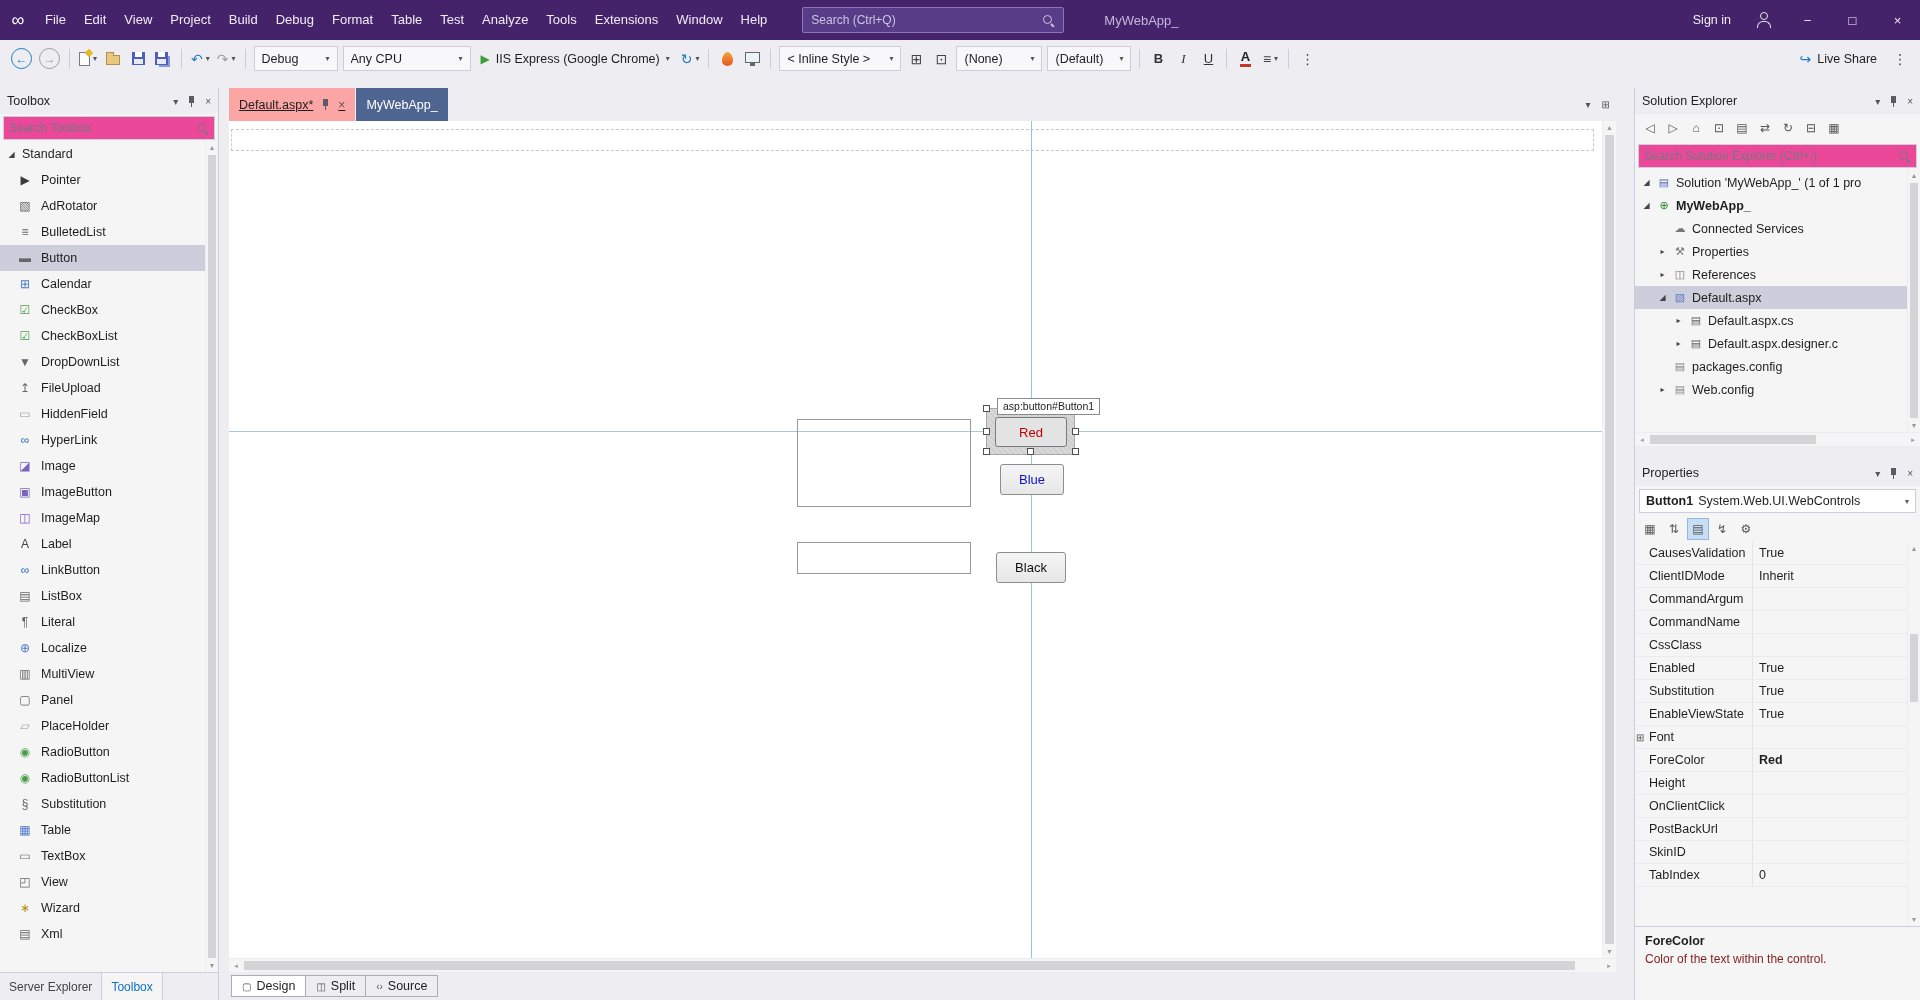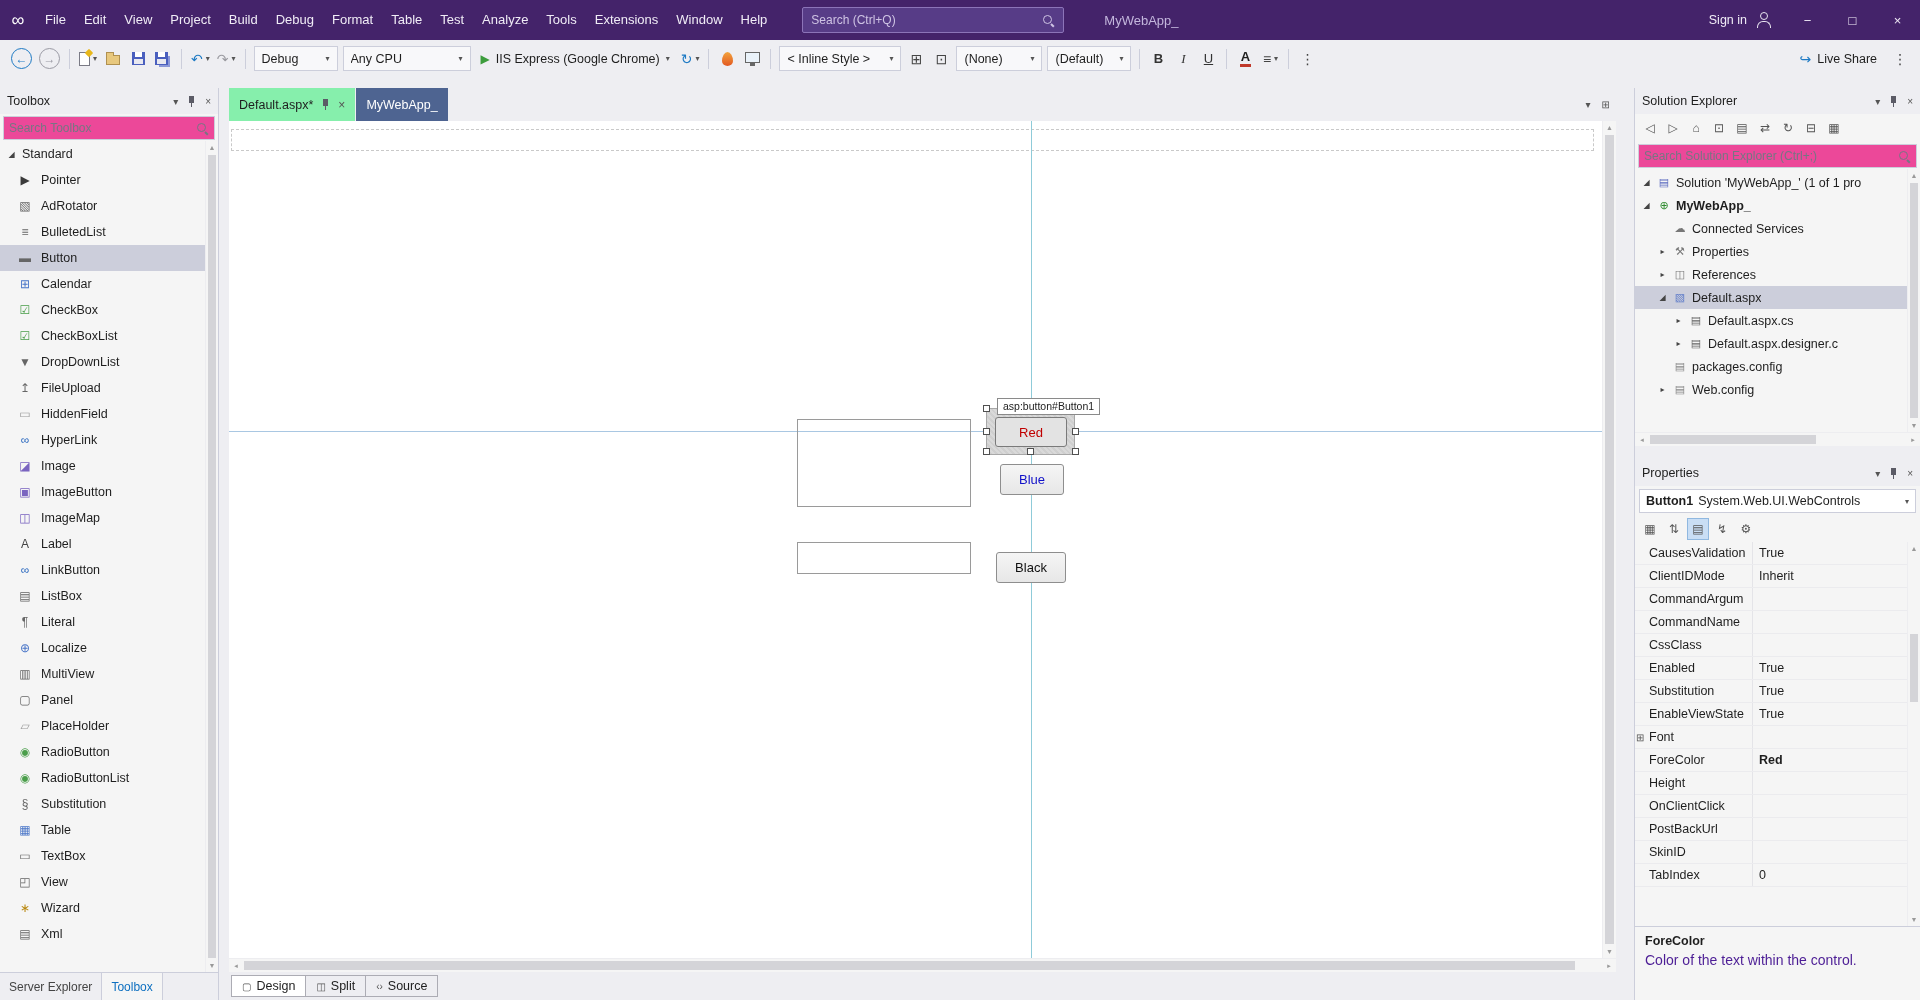--- a/index.html
+++ b/index.html
@@ -10,21 +10,21 @@
   
   .titlebar { flex: 0 0 40px; height: 40px; display: flex; align-items: center; background: #44236A; color: #F0ECF6; }
   .vs-logo { width: 36px; text-align: center; font-size: 18px; color: #FFFFFF; }
   .menubar { display: flex; align-items: center; }
   .menu-item { padding: 0 9px; line-height: 40px; font-size: 13px; white-space: nowrap; }
   .tb-search { margin-left: 26px; width: 262px; height: 26px; background: #573C87; border: 1px solid #8C74B8; border-radius: 2px; display: flex; align-items: center; padding: 0 8px; }
   .tb-search input { flex: 1; background: transparent; border: none; outline: none; color: #EDE7F5; font-size: 12px; font-family: inherit; }
   .tb-search input::placeholder { color: #CFC4E4; }
   .tb-title { margin-left: 40px; font-size: 13px; color: #C3B6DC; white-space: nowrap; }
   .tb-spacer { flex: 1; }
-  .signin { display: flex; align-items: center; gap: 8px; font-size: 12.5px; padding: 0 14px; }
+  .signin { display: flex; align-items: center; gap: 24px; font-size: 12.5px; padding: 0 14px; }
   .winbtn { width: 45px; height: 40px; display: flex; align-items: center; justify-content: center; font-size: 13px; color: #EFEAF6; }
 
   
   .i-search { position: relative; width: 13px; height: 13px; display: inline-block; color: #767683; flex: 0 0 13px; }
   .i-search::before { content: ""; position: absolute; left: 1px; top: 1px; width: 7px; height: 7px; border: 1.5px solid currentColor; border-radius: 50%; }
   .i-search::after { content: ""; position: absolute; left: 9px; top: 9px; width: 4px; height: 2px; background: currentColor; transform: rotate(45deg); transform-origin: left center; }
   .i-pin { position: relative; width: 11px; height: 13px; display: inline-block; }
   .i-pin::before { content: ""; position: absolute; left: 3px; top: 1px; width: 5px; height: 7px; background: #5B5B66; }
   .i-pin::after { content: ""; position: absolute; left: 5px; top: 8px; width: 1px; height: 4px; background: #5B5B66; }
   .i-person { position: relative; width: 16px; height: 16px; display: inline-block; }
@@ -100,21 +100,21 @@
   .tbx-item { height: 26px; display: flex; align-items: center; gap: 8px; padding-left: 17px; font-size: 12.5px; white-space: nowrap; }
   .tbx-item.selected { background: #CCCEDB; }
   .tbx-icon { width: 16px; flex: 0 0 16px; text-align: center; font-size: 12px; }
   .tree-exp { width: 11px; flex: 0 0 11px; font-size: 8px; color: #444; text-align: center; display: inline-block; }
 
   
   .editor { flex: 1; margin: 0 18px 0 10px; display: flex; flex-direction: column; overflow: hidden; }
   .doc-tabs { flex: 0 0 33px; height: 33px; display: flex; align-items: stretch; }
   .doc-tabs-list { display: flex; }
   .doc-tab { display: flex; align-items: center; gap: 7px; padding: 0 10px; font-size: 12.5px; }
-  .doc-tab.active { background: #86efac; }
+  .doc-tab.active { background: #fca5a5; text-decoration: underline; }
   .doc-tab.dark { background: #4E6491; color: #FFF; margin-left: 1px; }
   .doc-close { font-size: 12px; color: #555; }
   .doc-tabs-right { margin-left: auto; display: flex; align-items: center; gap: 11px; color: #555; padding-right: 6px; font-size: 10px; }
   .canvas-wrap { flex: 1; position: relative; overflow: hidden; background: #FFF; }
   .canvas { position: absolute; left: 0; top: 0; right: 14px; bottom: 0; overflow: hidden; background: #FFF; }
   .ed-vscroll { width: 14px; }
   .dashed-box { position: absolute; left: 2px; top: 8px; right: 8px; height: 22px; border: 1px dashed #C9C9C9; }
   .v-guide { position: absolute; left: 802px; top: 0; bottom: 0; width: 1px; background: #8FCBD9; z-index: 1; }
   .h-guide { position: absolute; left: 0; right: 0; top: 310px; height: 1px; background: #A9C7E2; z-index: 1; }
   .rect1 { position: absolute; left: 568px; top: 298px; width: 174px; height: 88px; border: 1px solid #9A9A9A; z-index: 2; }
@@ -152,21 +152,21 @@
   .props-toolbar { height: 26px; flex: 0 0 26px; display: flex; align-items: center; gap: 2px; padding: 0 4px; }
   .props-grid-wrap { flex: 1; position: relative; overflow: hidden; }
   .props-grid { position: absolute; inset: 0 13px 0 0; overflow: hidden; }
   .prop-row { height: 23px; display: flex; border-bottom: 1px solid #EBEBEE; font-size: 12.5px; }
   .prop-name { width: 118px; flex: 0 0 118px; display: flex; align-items: center; padding-left: 14px; border-right: 1px solid #E4E4E8; overflow: hidden; white-space: nowrap; position: relative; }
   .prop-exp { position: absolute; left: 1px; font-size: 10px; color: #555; }
   .prop-value { flex: 1; display: flex; align-items: center; padding-left: 6px; overflow: hidden; white-space: nowrap; }
   .prop-value.bold { font-weight: bold; }
   .props-desc { flex: 0 0 74px; border-top: 1px solid #CCCEDB; padding: 7px 10px; background: #F5F5F5; overflow: hidden; }
   .desc-title { font-weight: bold; font-size: 12.5px; margin-bottom: 4px; }
-  .desc-text { font-size: 14px; color: #4c1d95; }
+  .desc-text { font-size: 12px; color: #7f1d1d; }
 
   
   .output-bar { flex: 0 0 37px; height: 37px; background: #EEEEF2; border-top: 1px solid #C8C8D0; display: flex; align-items: center; padding-left: 12px; font-size: 13px; }
 </style>
 </head>
 <body>
 
 <div id="app">
 
   <header class="titlebar">

